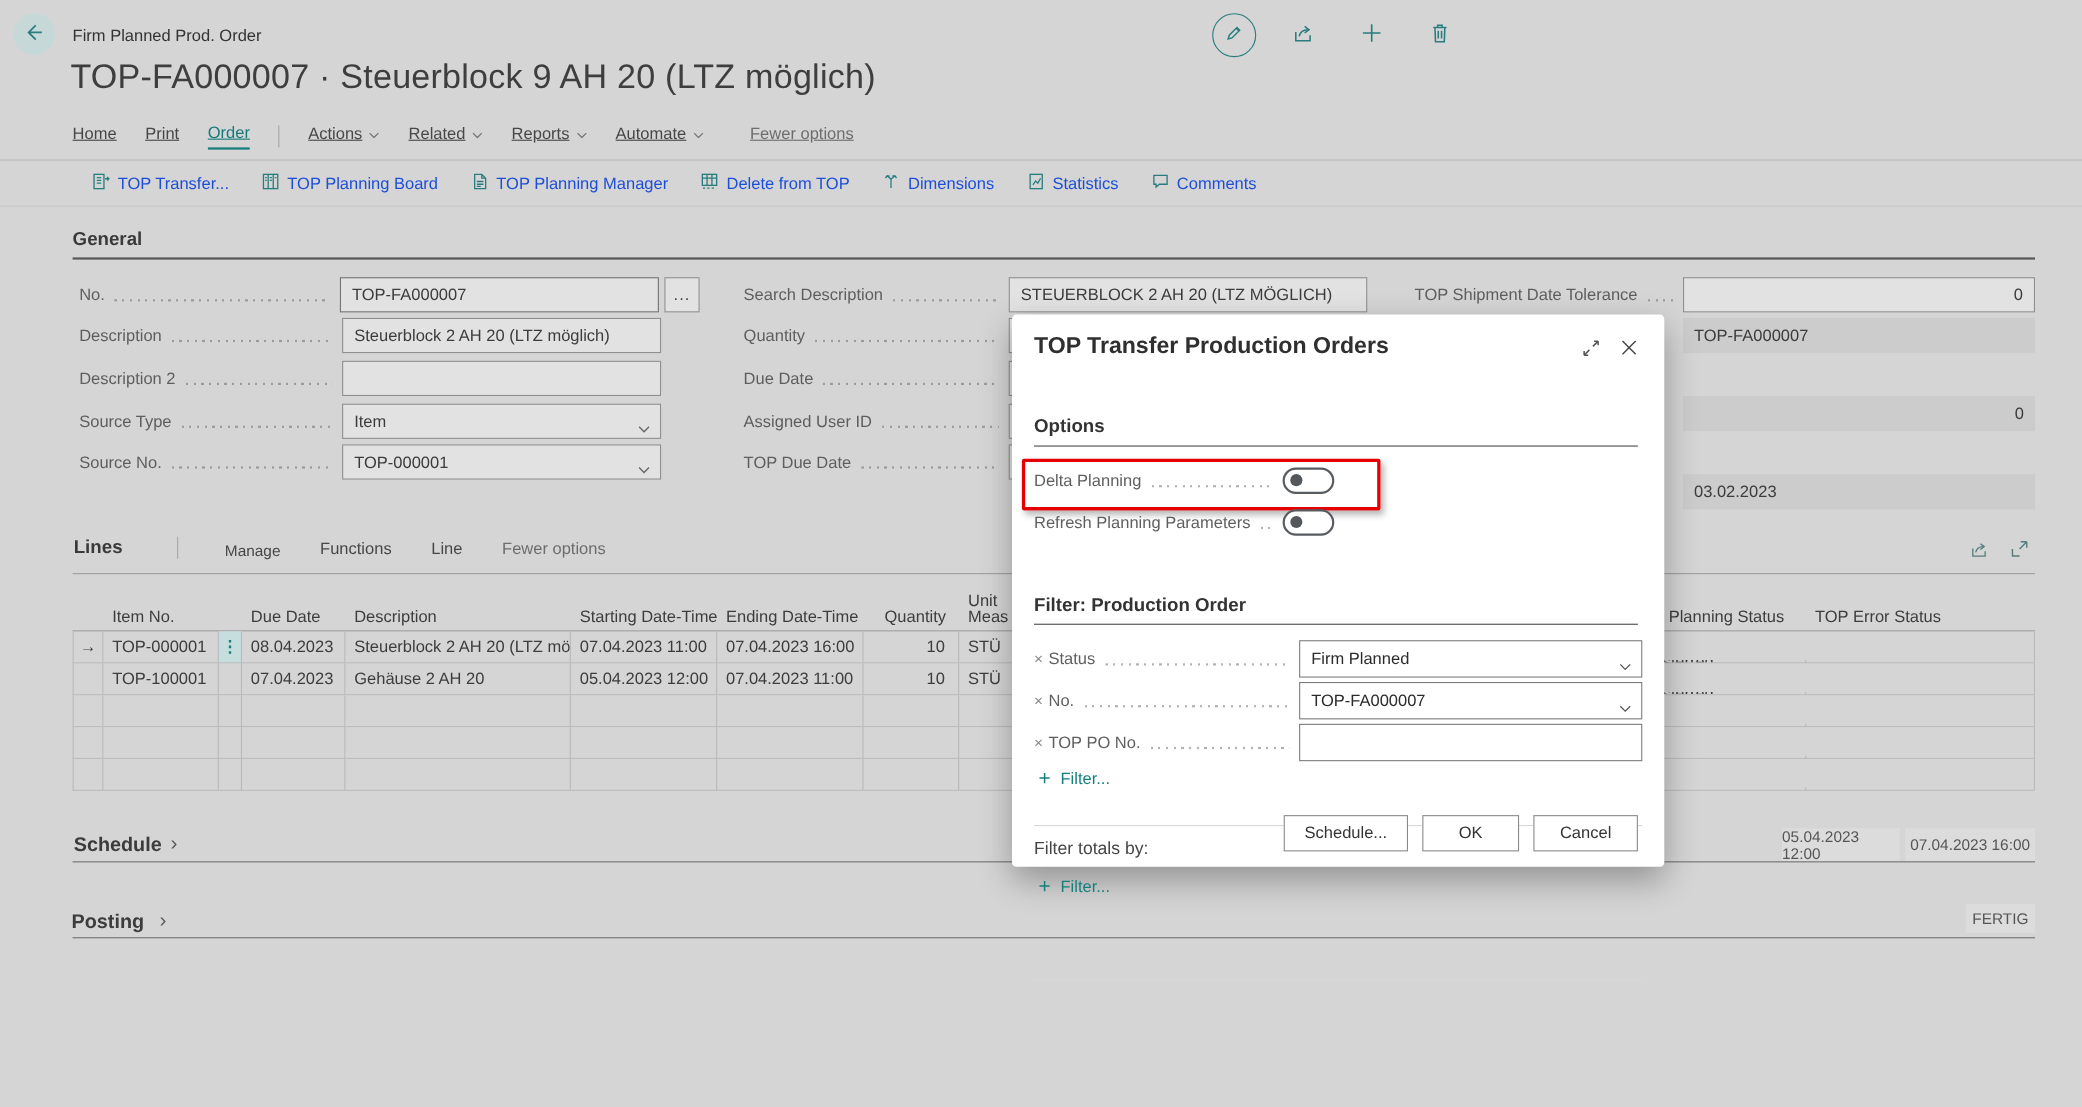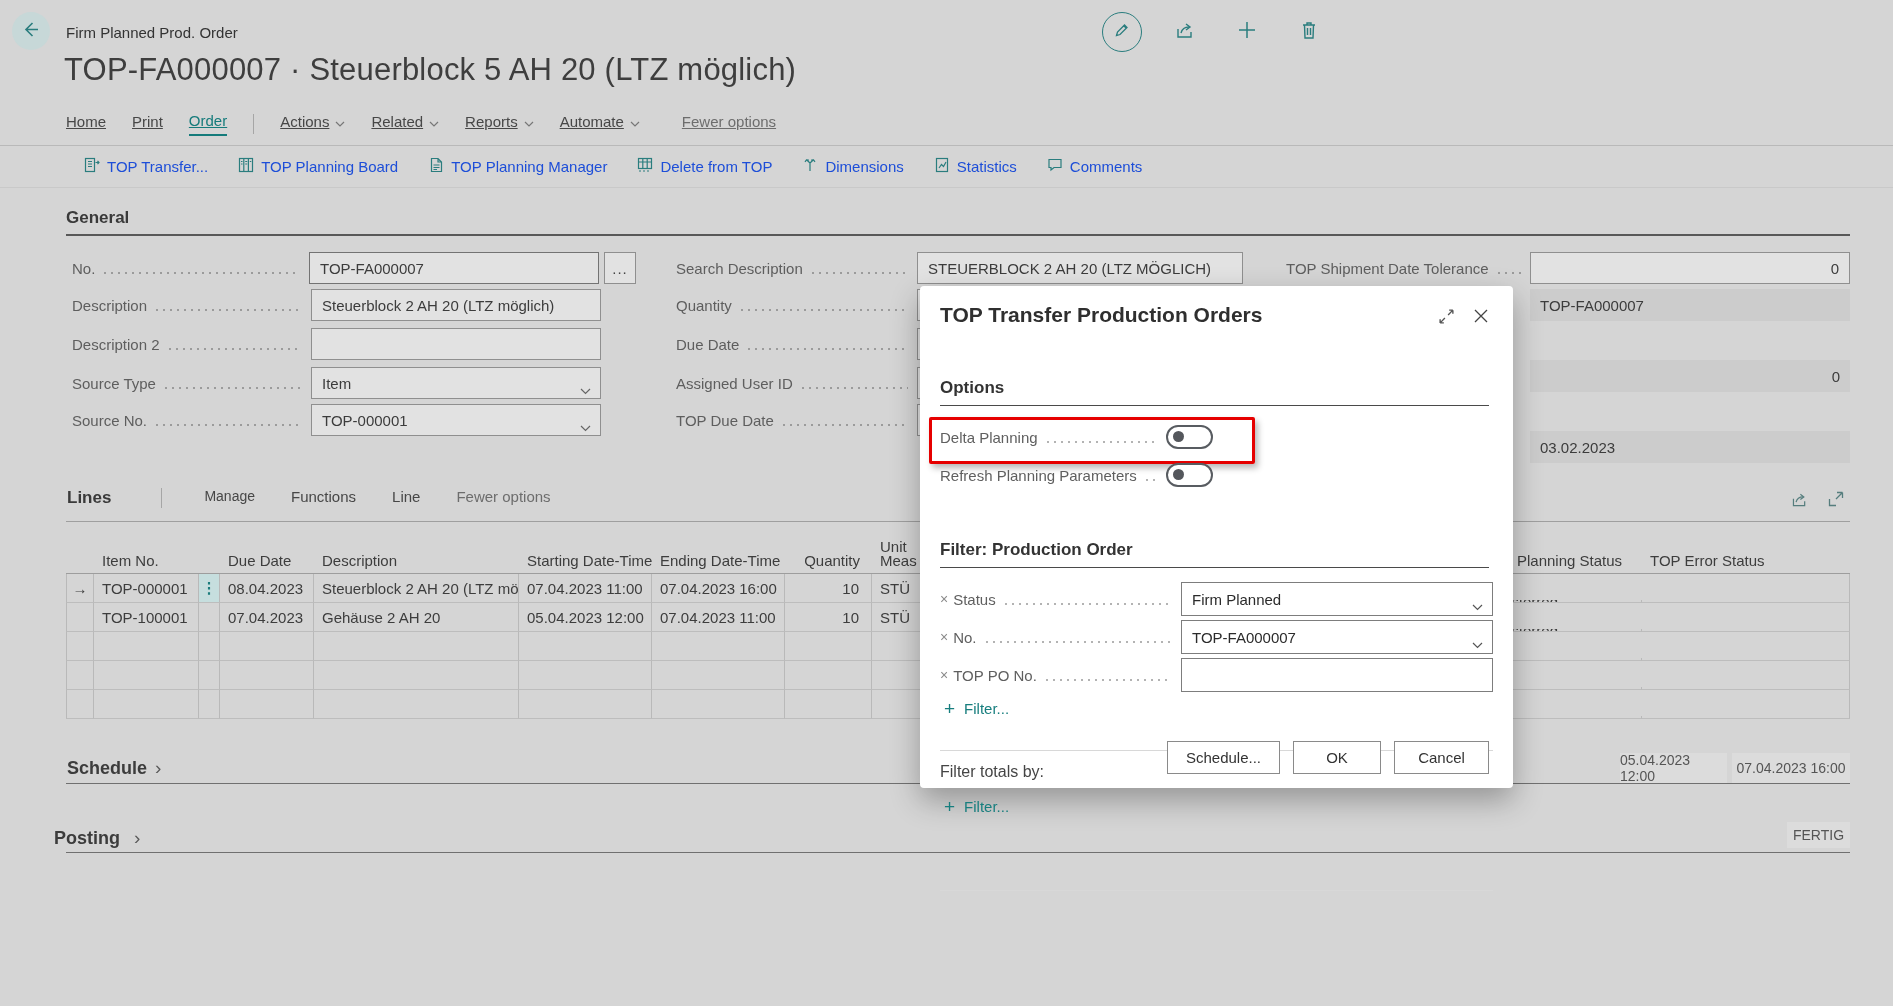--- a/index.html
+++ b/index.html
@@ -96,21 +96,21 @@
 <body>
 
 <div class="abs backbtn">
   <span>
     <svg width="20" height="20" viewBox="0 0 20 20" fill="none" stroke="#2a7d7e" stroke-width="1.6">
         <path d="M11.5 4 L5 10.5 L11.5 17 M5 10.5 H17"></path>
       </svg>
   </span>
 </div>
 <div class="abs crumb">Firm Planned Prod. Order</div>
-<div class="abs pgtitle">TOP-FA000007 · Steuerblock 5 AH 20 (LTZ möglich)</div>
+<div class="abs pgtitle">TOP-FA000007 · Steuerblock 9 AH 20 (LTZ möglich)</div>
 
 <div class="abs topicons" style="left:1102px;gap:24px;">
   <div class="iconbtn pencilring">
     <span>
       <svg width="18" height="18" viewBox="0 0 18 18" fill="none" stroke="#2a7d7e" stroke-width="1.3">
           <path d="M3.5 14.5 L4.5 11 L11.5 4 L14 6.5 L7 13.5 Z M10.8 4.7 L13.3 7.2"></path>
         </svg>
     </span>
   </div>
   <div class="iconbtn">
@@ -323,21 +323,21 @@
 <div class="abs fld disabled" style="left:1530px;top:289px;width:320px;">
     <span>TOP-FA000007</span>
   </div>
 <div class="abs fld disabled num" style="left:1530px;top:328px;width:320px;">
     <span>0</span>
   </div>
 <div class="abs fld disabled" style="left:1530px;top:367px;width:320px;">
     <span>03.02.2023</span>
   </div>
 
-<div class="abs" style="left:67px;top:488px;display:flex;align-items:flex-start;gap:36px;">
+<div class="abs" style="left:67px;top:488px;display:flex;align-items:flex-end;gap:36px;">
   <span class="sectitle">Lines</span>
   <div class="vsep" style="margin-left:14px;"></div>
   <span style="font-size:14px;color:#474747;cursor:pointer;margin-left:6px;">Manage</span>
   <span style="font-size:15px;color:#474747;cursor:pointer;">Functions</span>
   <span style="font-size:15px;color:#474747;cursor:pointer;">Line</span>
   <span class="muted" style="font-size:15px;cursor:pointer;">Fewer options</span>
 </div>
 <div class="abs" style="left:1790px;top:490px;display:flex;gap:18px;">
   <span><svg width="19" height="19" viewBox="0 0 22 22" fill="none" stroke="#557d7d" stroke-width="1.4">
         <path d="M4 10 V18 H17 V13"></path>
@@ -438,21 +438,21 @@
 </div>
 
 <div class="abs fastheader" style="left:67px;top:757px;">
   <span>Schedule</span>
     <span class="chevglyph">›</span>
 </div>
 <div class="abs graybox" style="left:1620px;top:753px;width:107px;height:30px;">05.04.2023 12:00</div>
 <div class="abs graybox" style="left:1732px;top:753px;width:118px;height:30px;">07.04.2023 16:00</div>
 <div class="abs" style="left:66px;top:783px;width:1784px;height:1px;background:#707070;"></div>
 
-<div class="abs fastheader" style="left:54px;top:827px;gap:14px;">
+<div class="abs fastheader" style="left:65px;top:827px;gap:14px;">
   <span>Posting</span>
     <span class="chevglyph">›</span>
 </div>
 <div class="abs graybox" style="left:1787px;top:822px;width:63px;height:26px;">FERTIG</div>
 <div class="abs" style="left:66px;top:852px;width:1784px;height:1px;background:#707070;"></div>
 
 <div class="abs dialog">
   <div class="abs dlg-title">TOP Transfer Production Orders</div>
   <div class="abs" style="right:58px;top:22px;cursor:pointer;">
     <svg width="17" height="17" viewBox="0 0 16 16" fill="none" stroke="#555" stroke-width="1.3">

